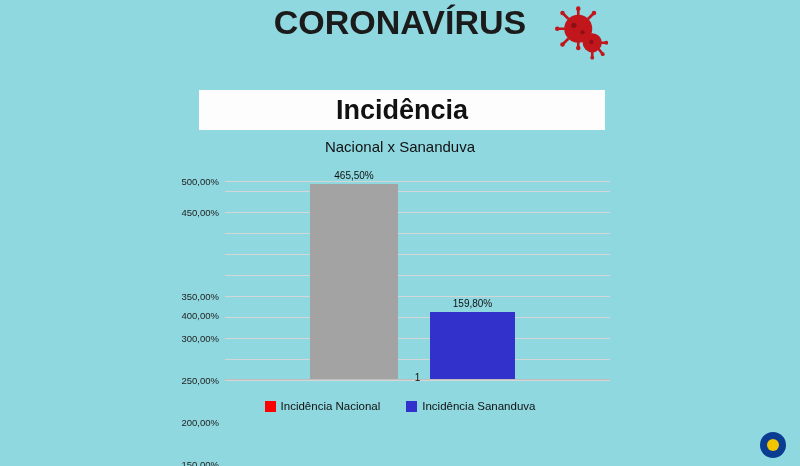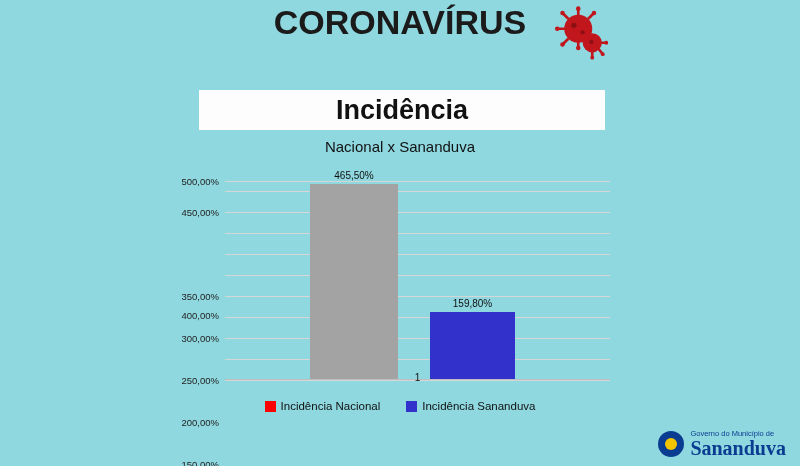--- a/index.html
+++ b/index.html
@@ -188,17 +188,13 @@
       <span class="legend-text">Incidência Nacional</span>
     </div>
     <div class="legend-item">
       <span class="legend-swatch" style="background: rgb(51, 49, 204);"></span>
       <span class="legend-text">Incidência Sananduva</span>
     </div>
   </div>
 
 <div class="logo">
   <span class="logo-mark"></span>
-  <span class="logo-txt">
-    <span class="logo-gov">Governo do Município de</span>
-    <span class="logo-name">Sananduva</span>
-  </span>
 </div>
 
 </body></html>

